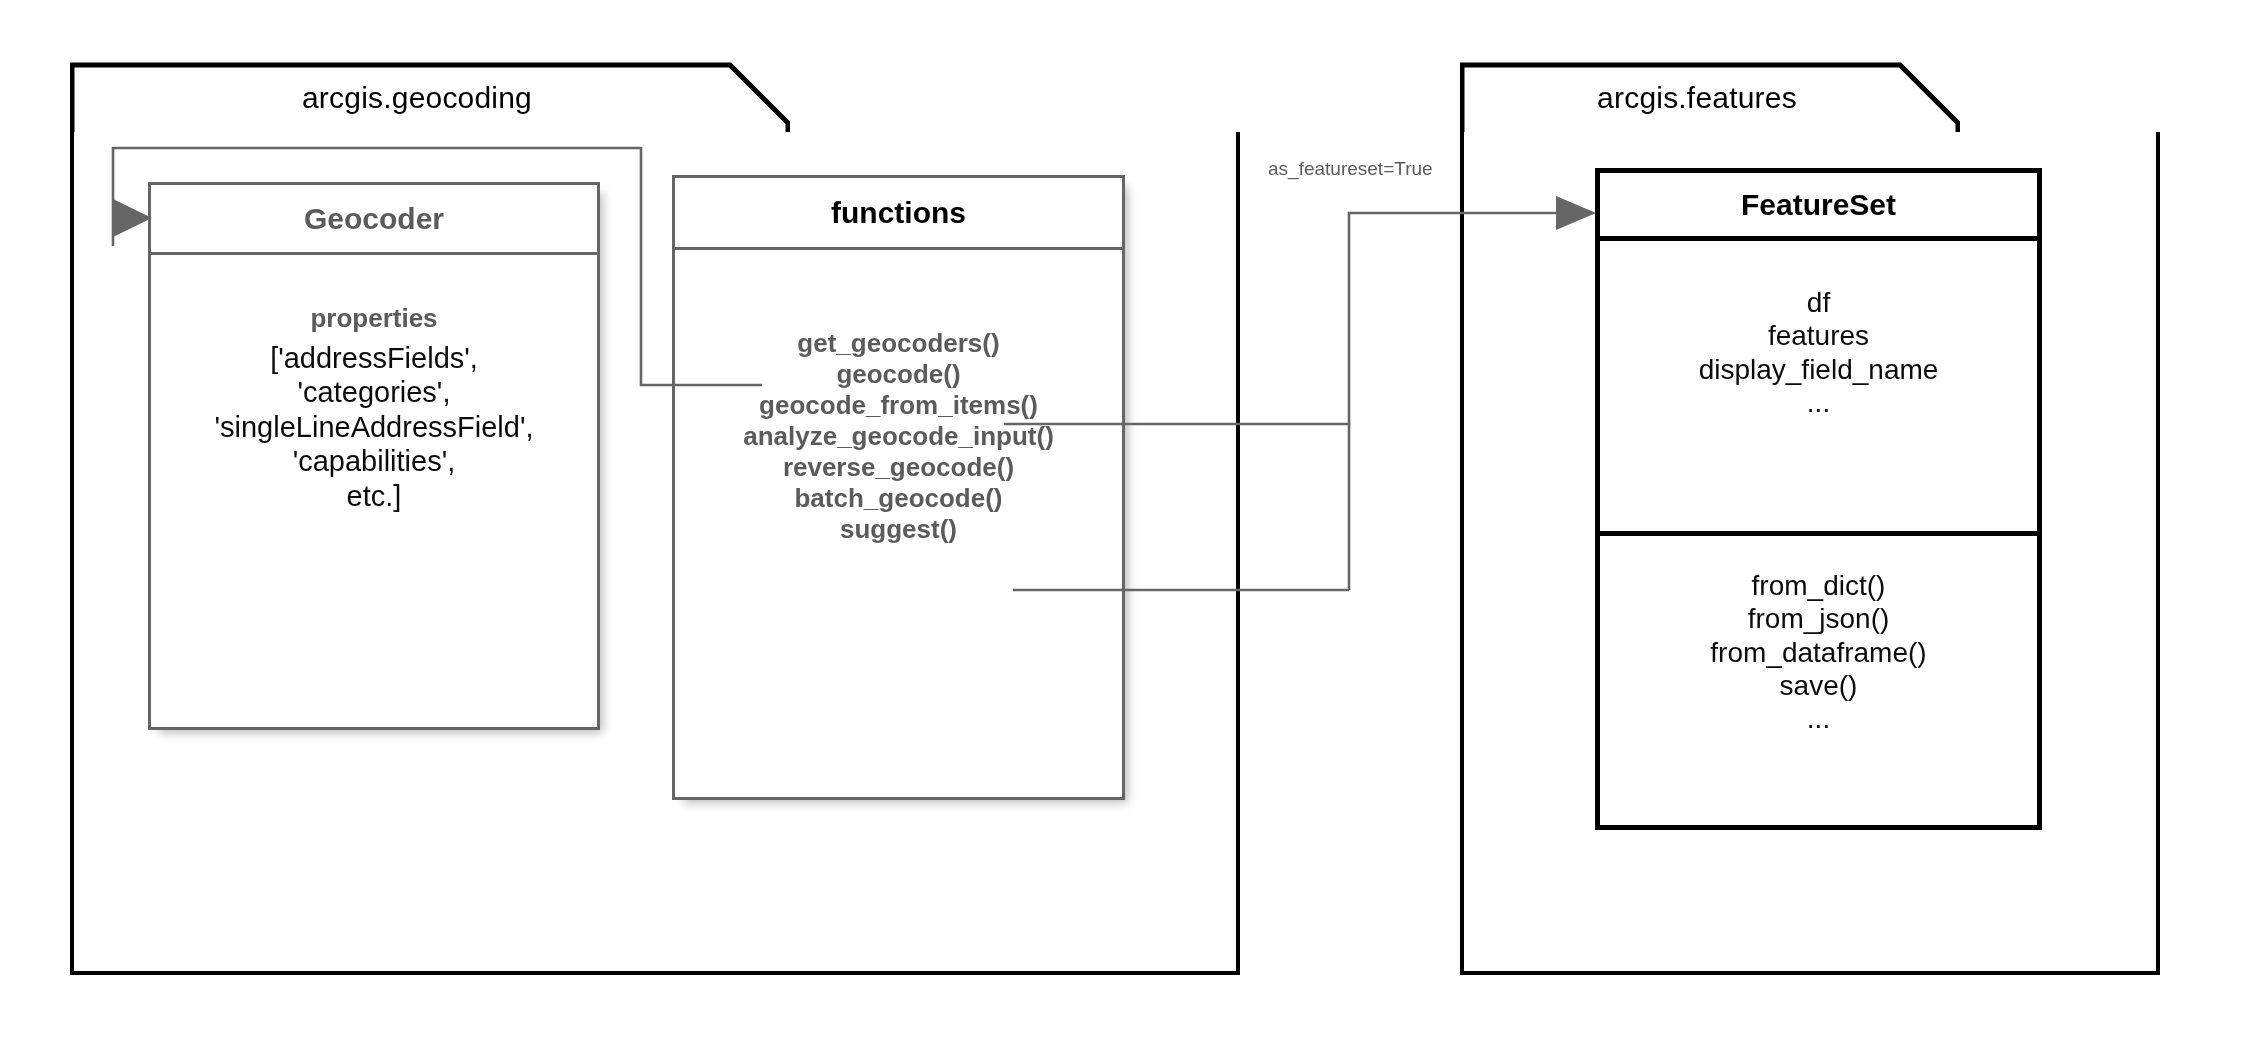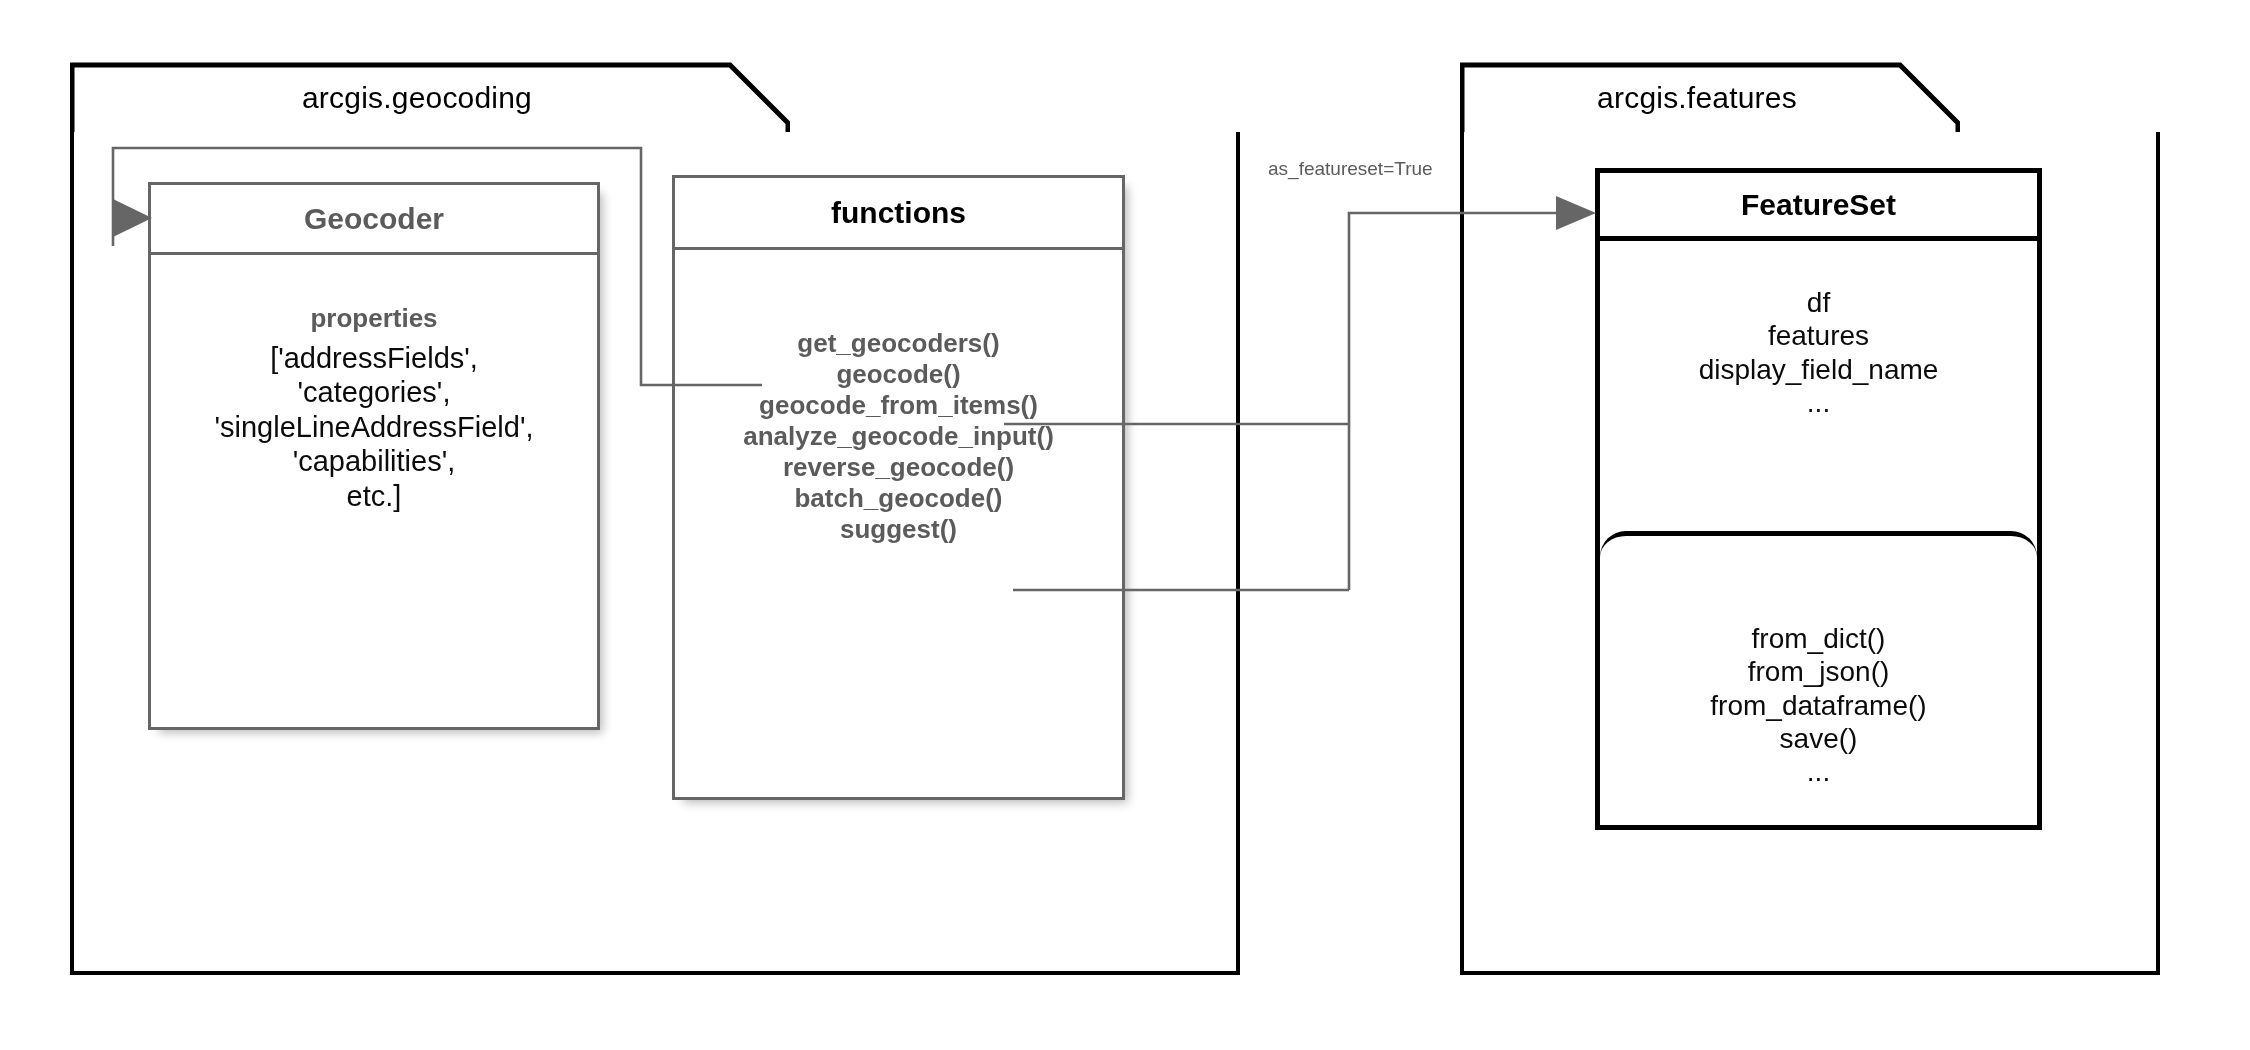--- a/index.html
+++ b/index.html
@@ -111,21 +111,21 @@
   <div class="clsbox black" style="left:1595px;top:168px;width:447px;height:662px;">
     <div class="cls-title black" style="height:68px;">FeatureSet</div>
 
     <div class="cls-sec" style="height:290px;padding-top:45px;">
       <div class="member m-blacks">df</div>
       <div class="member m-blacks">features</div>
       <div class="member m-blacks">display_field_name</div>
       <div class="member m-blacks">...</div>
     </div>
 
-    <div class="cls-sec divtop-black" style="height:294px;padding-top:86px;border-radius:26px;">
+    <div class="cls-sec divtop-black" style="height:294px;padding-top:33px;">
       <div class="member m-blacks">from_dict()</div>
       <div class="member m-blacks">from_json()</div>
       <div class="member m-blacks">from_dataframe()</div>
       <div class="member m-blacks">save()</div>
       <div class="member m-blacks">...</div>
     </div>
   </div>
 
   <svg id="wires" viewBox="0 0 2250 1050">
 

